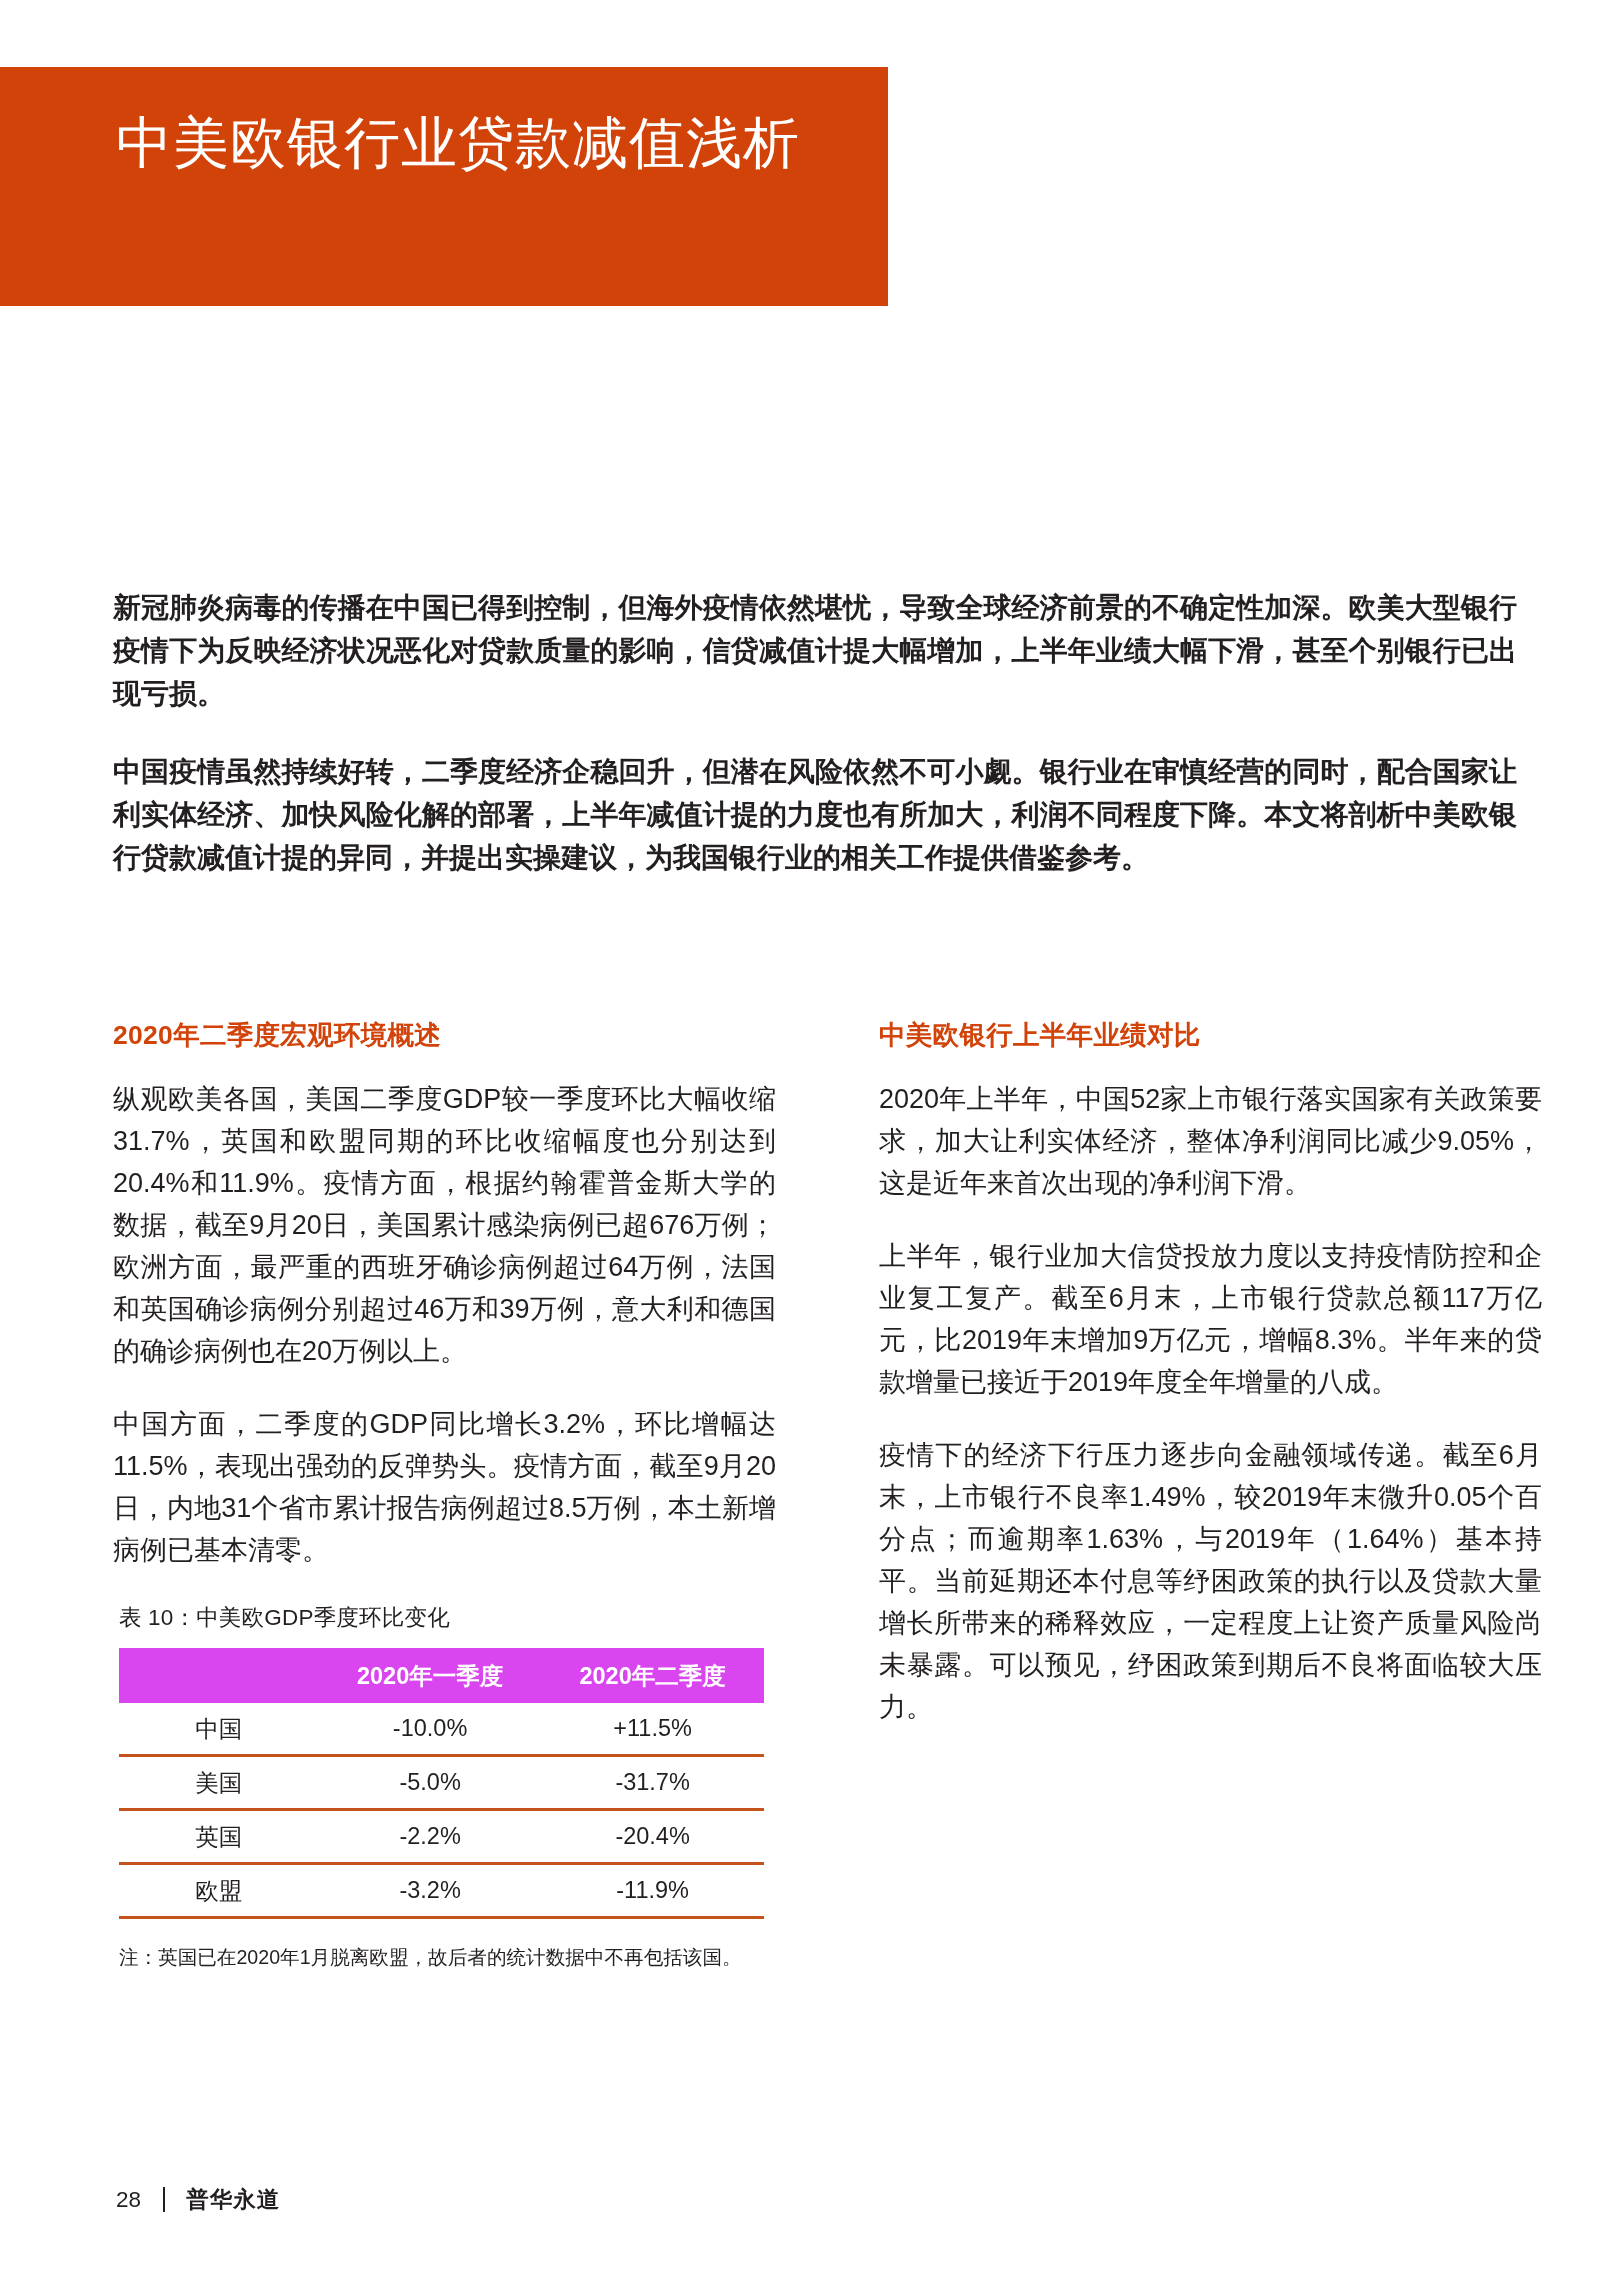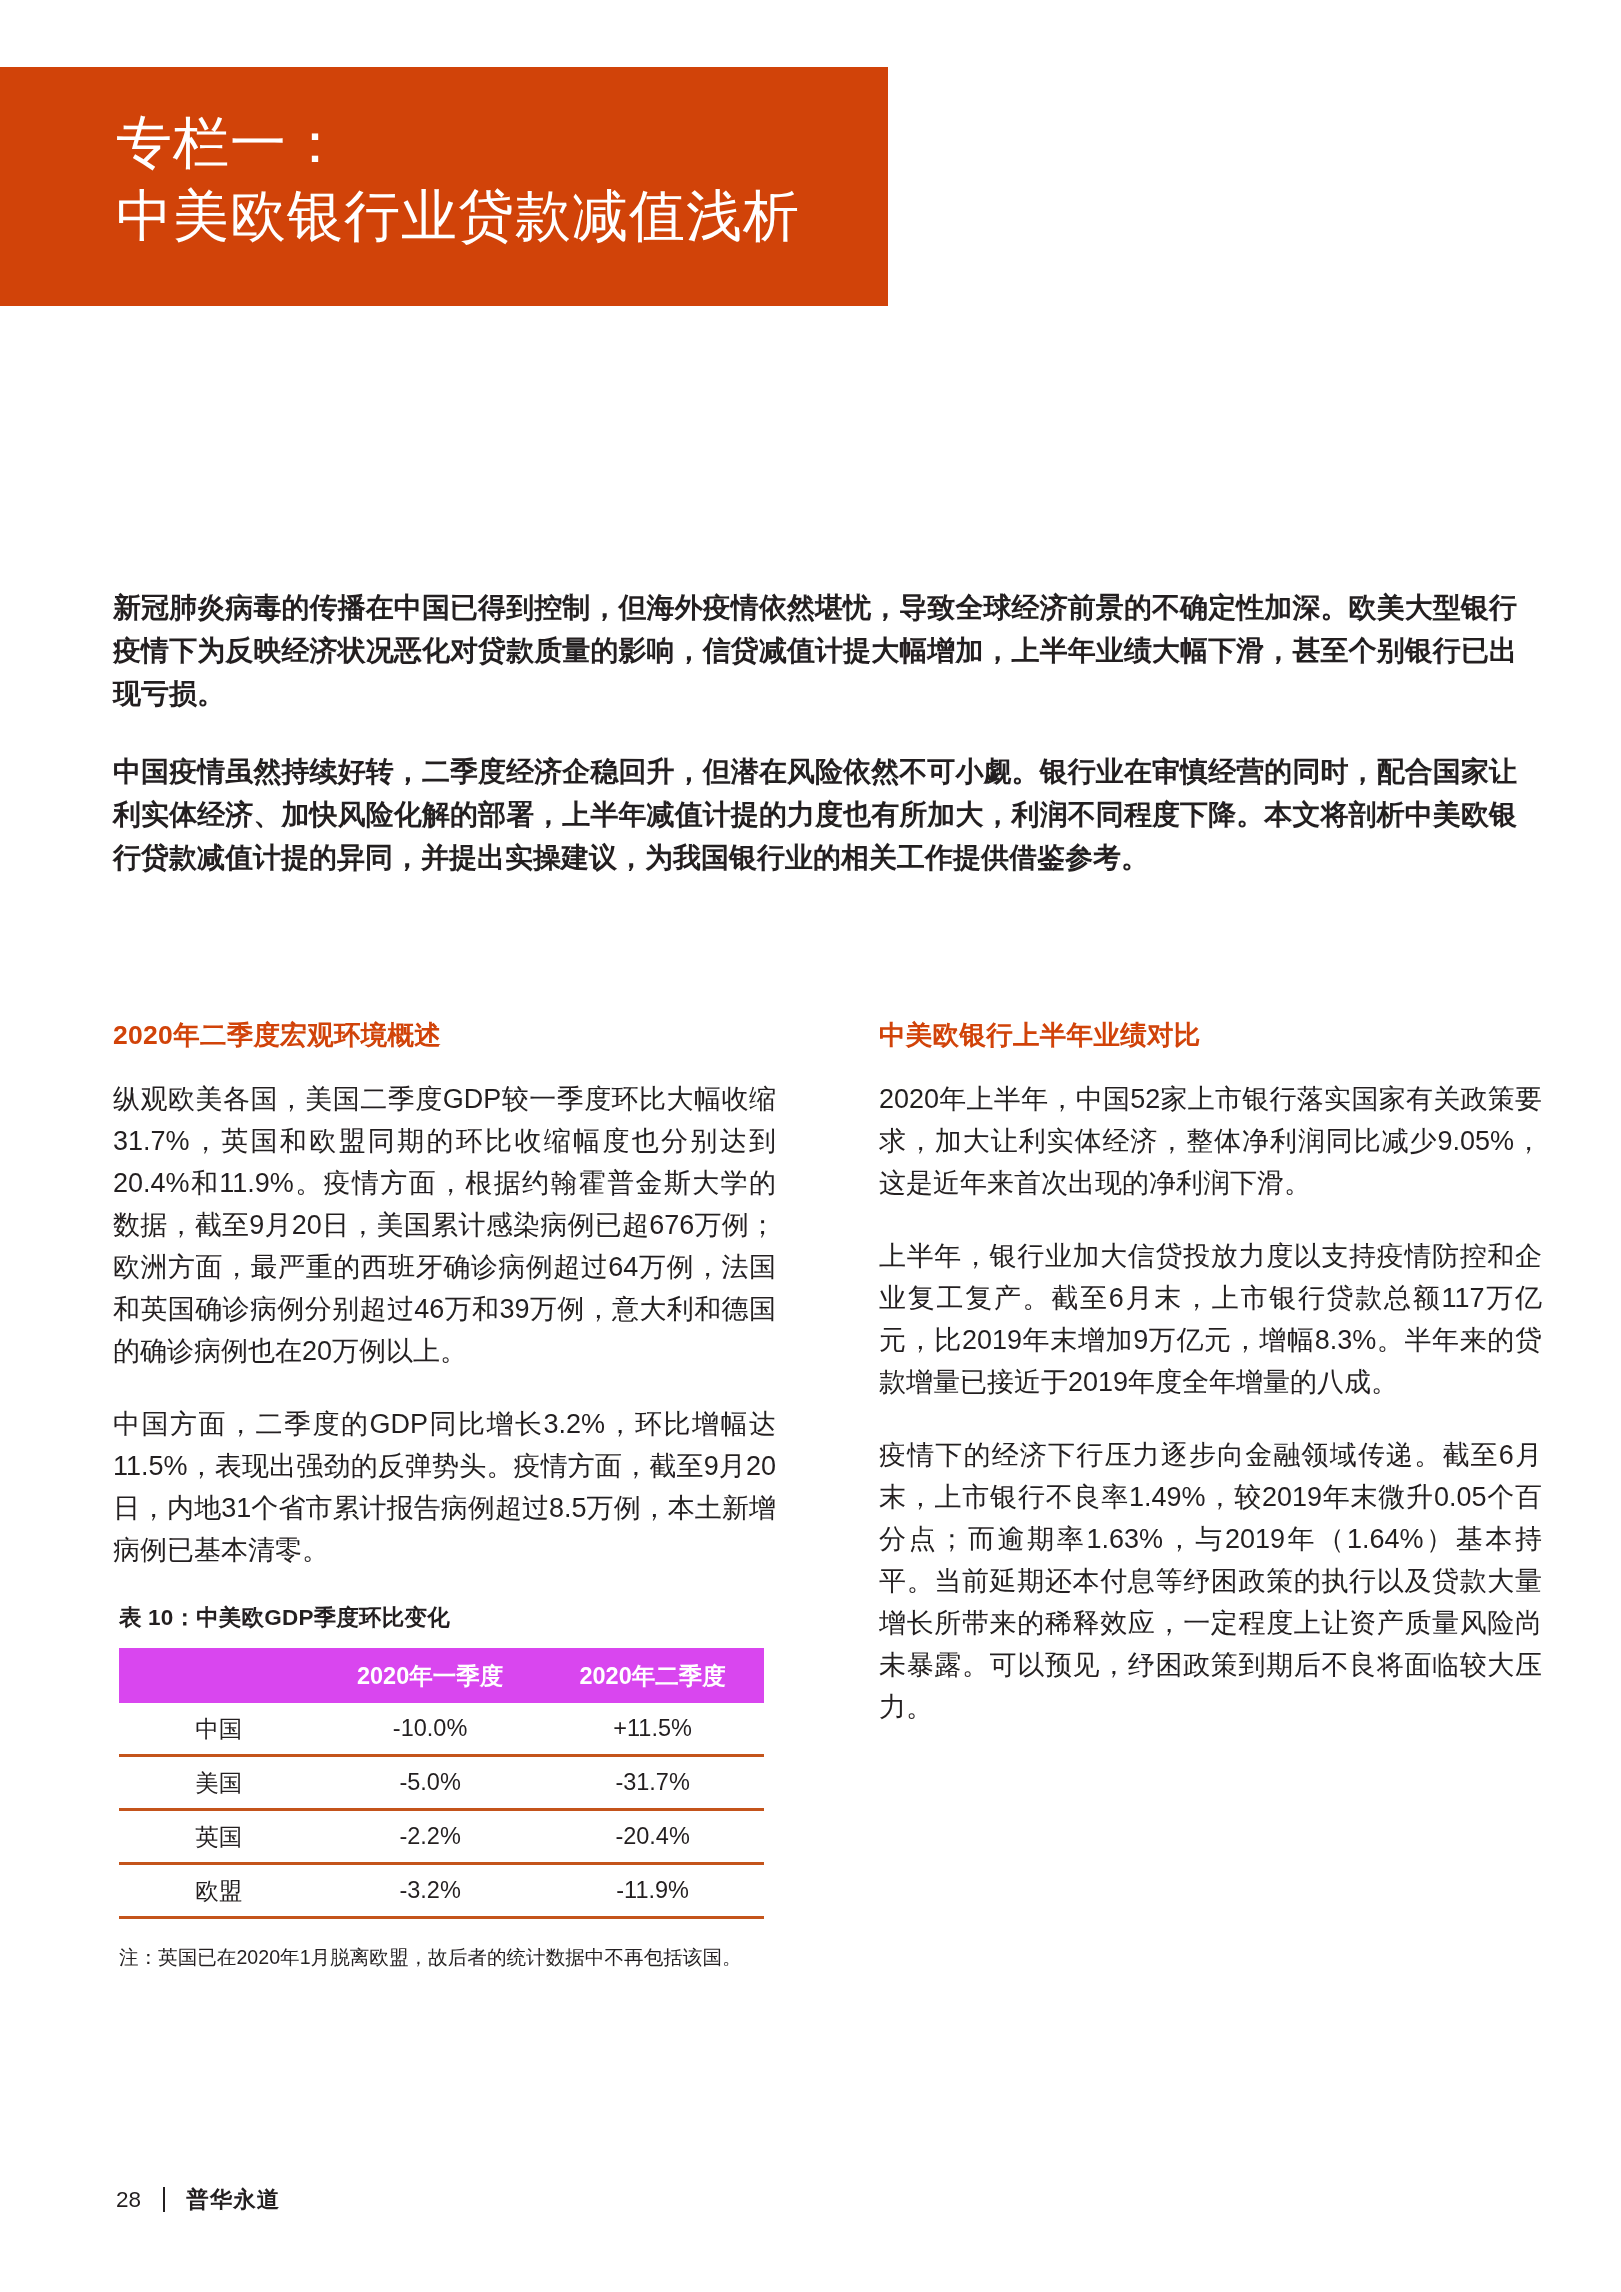--- a/index.html
+++ b/index.html
@@ -94,21 +94,21 @@
   }
   .body-p:last-child { margin-bottom: 0; }
 
   
   .table-wrap {
     margin-top: 19.6px;
     width: 663px;
   }
   .table-caption {
     font-size: 22.5px;
-    font-weight: bold;
+    font-weight: normal;
     color: #231f20;
     margin: 0 0 15.7px 5.9px;
     letter-spacing: 0.2px;
   }
   table.gdp {
     border-collapse: collapse;
     width: 645px;
     margin-left: 5.9px;
     table-layout: fixed;
   }
@@ -158,21 +158,20 @@
     height: 25.5px;
     background: #231f20;
   }
   .footer .brand { font-weight: bold; letter-spacing: 1px; }
 </style>
 </head>
 <body>
 
 <div class="banner">
   <div class="banner-inner">
-    <div class="banner-line l1">专栏一：</div>
     <div class="banner-line l2">中美欧银行业贷款减值浅析</div>
   </div>
 </div>
 
 <div class="intro">
   <p>新冠肺炎病毒的传播在中国已得到控制，但海外疫情依然堪忧，导致全球经济前景的不确定性加深。欧美大型银行疫情下为反映经济状况恶化对贷款质量的影响，信贷减值计提大幅增加，上半年业绩大幅下滑，甚至个别银行已出现亏损。</p>
   <p>中国疫情虽然持续好转，二季度经济企稳回升，但潜在风险依然不可小觑。银行业在审慎经营的同时，配合国家让利实体经济、加快风险化解的部署，上半年减值计提的力度也有所加大，利润不同程度下降。本文将剖析中美欧银行贷款减值计提的异同，并提出实操建议，为我国银行业的相关工作提供借鉴参考。</p>
 </div>
 
 <div class="columns">

